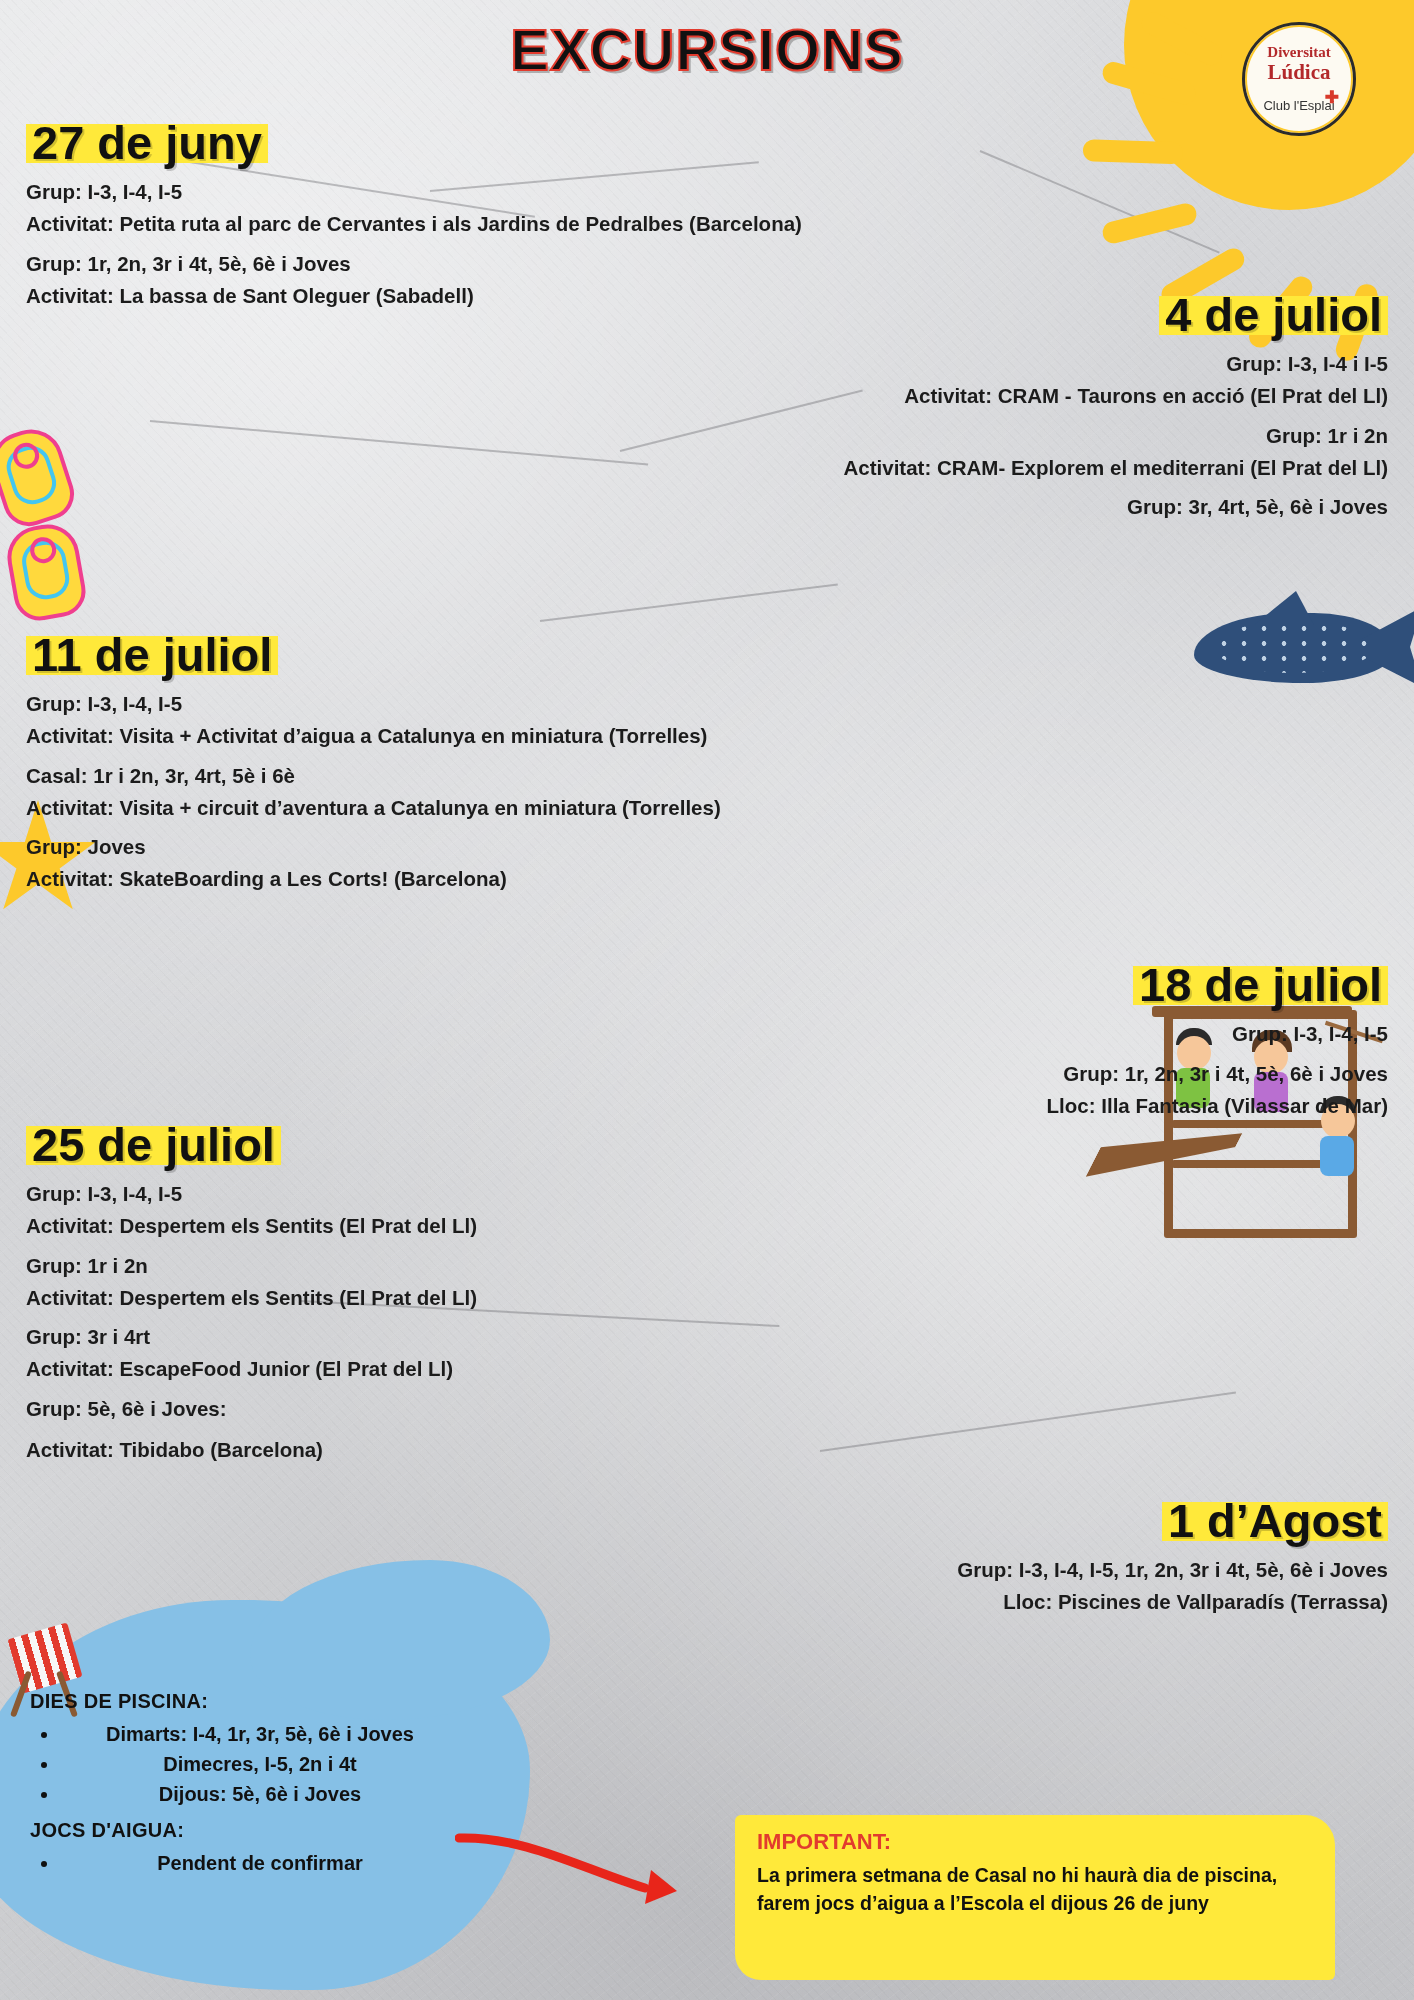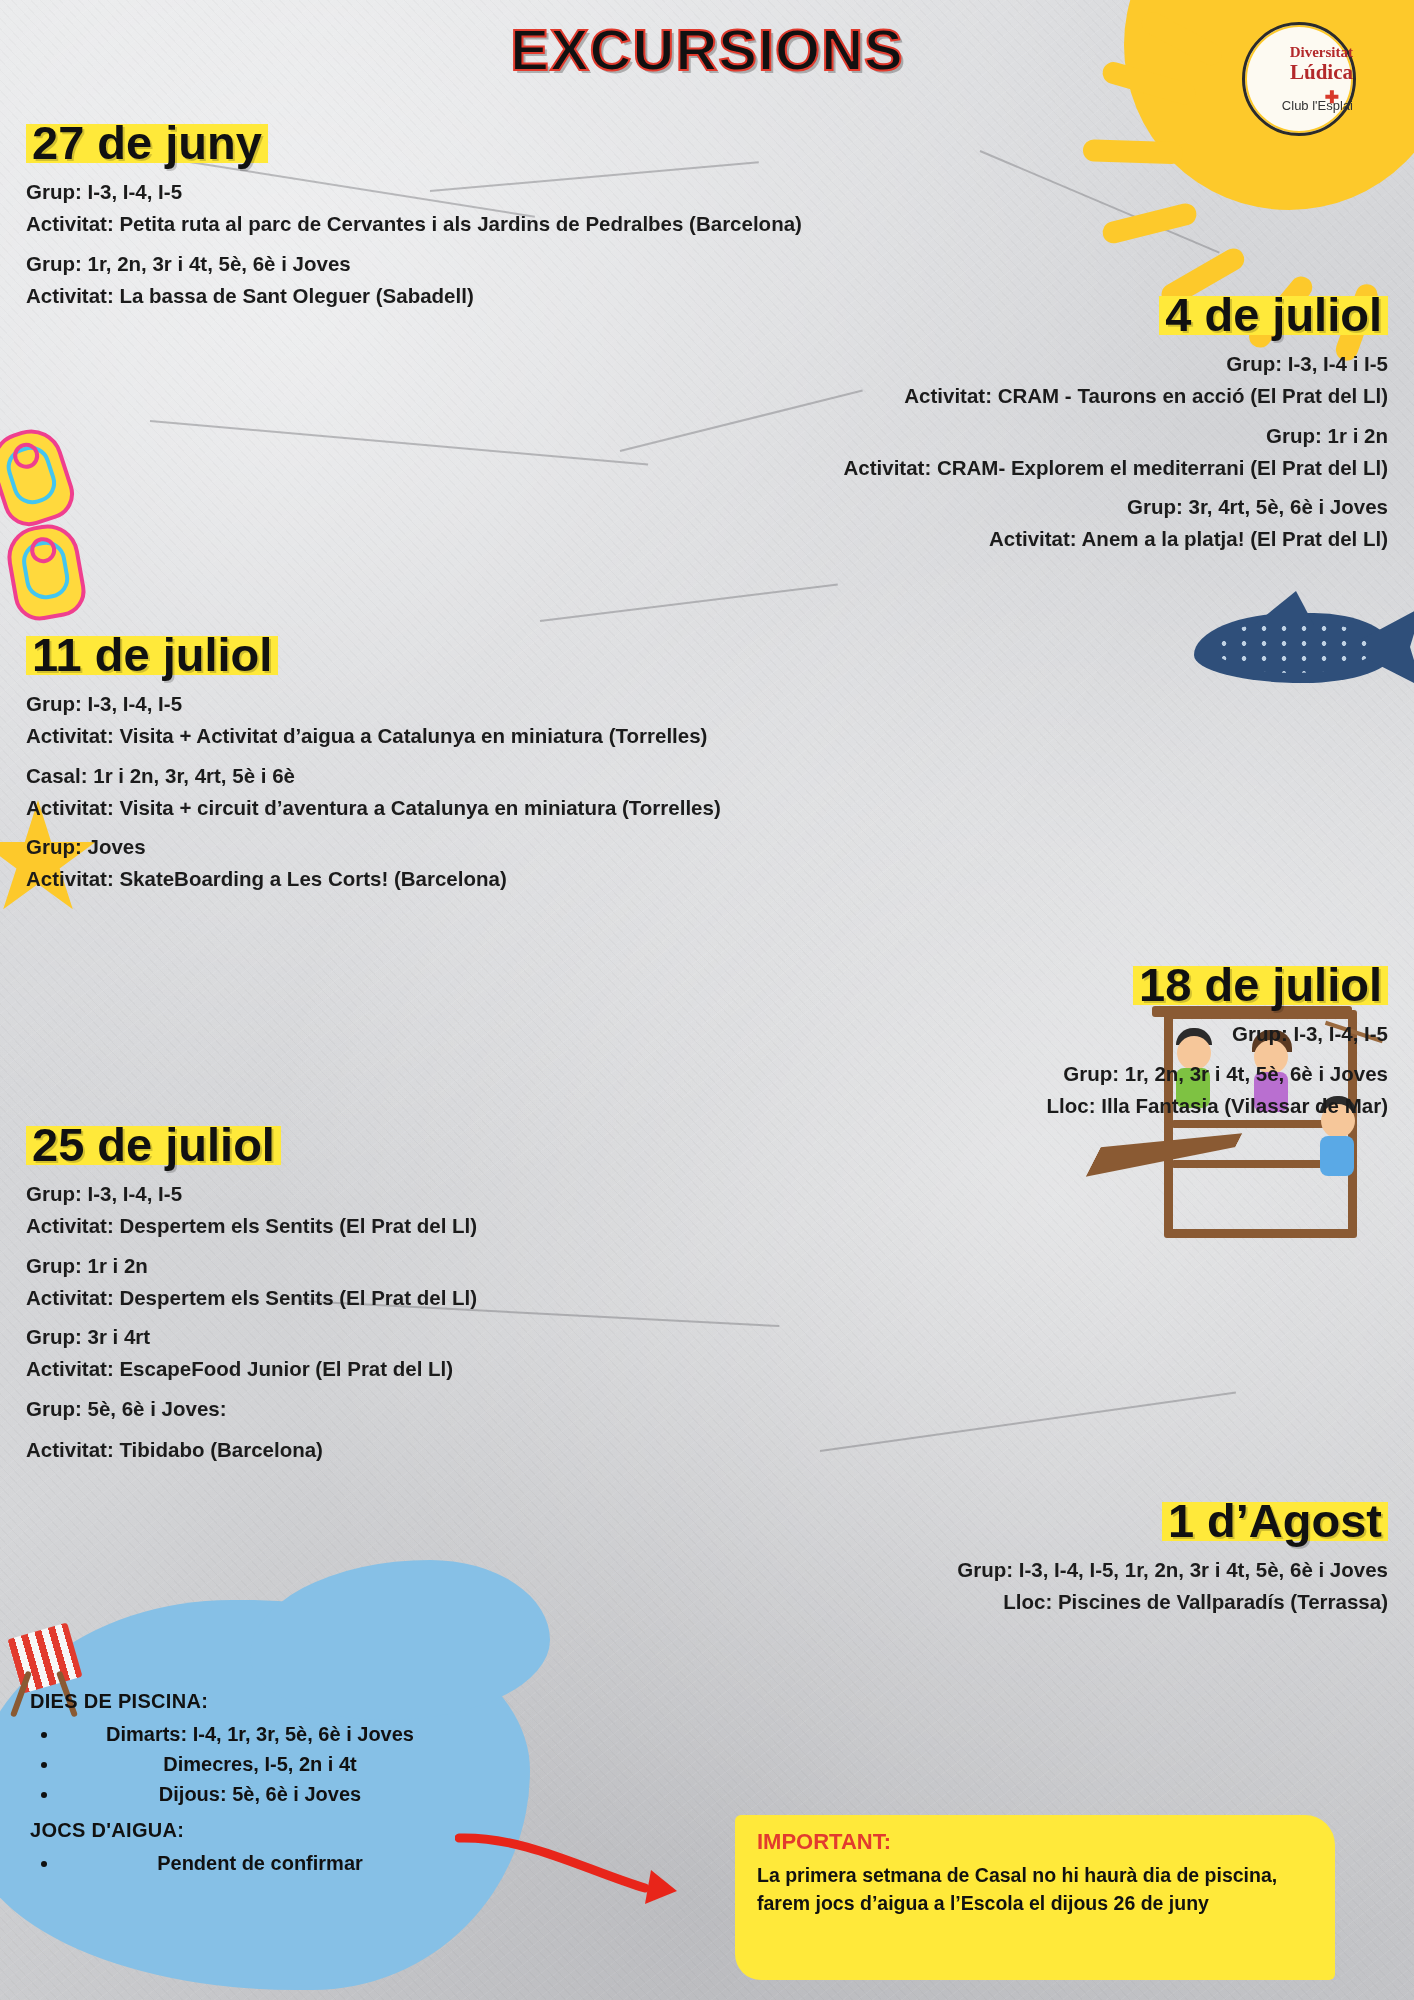--- a/index.html
+++ b/index.html
@@ -28,21 +28,21 @@
   
   .sun-core{
     position:absolute;right:-40px;top:-120px;width:330px;height:330px;border-radius:50%;
     background:#fdc92b;
   }
   .ray{position:absolute;background:#fdc92b;border-radius:12px;transform-origin:50% 0%;}
   
   .logo{
     position:absolute;right:58px;top:22px;width:108px;height:108px;border-radius:50%;
     background:#fdfaf2;border:3px solid #2b2b2b;display:flex;flex-direction:column;
-    align-items:flex-end;justify-content:center;text-align:center;line-height:1.05;
+    align-items:center;justify-content:center;text-align:center;line-height:1.05;
     box-shadow:0 0 0 2px #fdc92b inset;
   }
   .logo .l1{font-size:15px;font-weight:700;color:#b3292b;font-family:"Liberation Serif",serif;}
   .logo .l2{font-size:21px;font-weight:700;color:#b3292b;font-family:"Liberation Serif",serif;}
   .logo .l3{font-size:13px;font-weight:400;color:#333;margin-top:16px;}
   .logo .plus{position:absolute;right:14px;bottom:26px;color:#d8392b;font-size:17px;font-weight:800;}
   
   .title{
     position:absolute;left:0;right:0;top:16px;text-align:center;
     font-size:58px;font-weight:800;letter-spacing:1px;color:#111;
@@ -213,21 +213,20 @@
   <div class="act tight">Activitat: La bassa de Sant Oleguer (Sabadell)</div>
 </div>
 
 <div class="block right" style="right:26px;top:290px;width:920px;">
   <div class="date">4 de juliol</div>
   <div class="grp">Grup: I-3, I-4 i I-5</div>
   <div class="act tight">Activitat: CRAM - Taurons en acció (El Prat del Ll)</div>
   <div class="grp">Grup: 1r i 2n</div>
   <div class="act tight">Activitat: CRAM-  Explorem el mediterrani (El Prat del Ll)</div>
   <div class="grp">Grup: 3r, 4rt, 5è, 6è i Joves</div>
-  <div class="act tight">Activitat: Anem a la platja! (El Prat del Ll)</div>
 </div>
 
 <div class="block" style="left:26px;top:630px;width:1000px;">
   <div class="date">11 de juliol</div>
   <div class="grp">Grup: I-3, I-4, I-5</div>
   <div class="act tight">Activitat: Visita + Activitat d’aigua a Catalunya en miniatura (Torrelles)</div>
   <div class="grp">Casal: 1r i 2n, 3r, 4rt, 5è i 6è</div>
   <div class="act tight">Activitat: Visita + circuit d’aventura a Catalunya en miniatura (Torrelles)</div>
   <div class="grp">Grup: Joves</div>
   <div class="act tight">Activitat: SkateBoarding a Les Corts! (Barcelona)</div>

